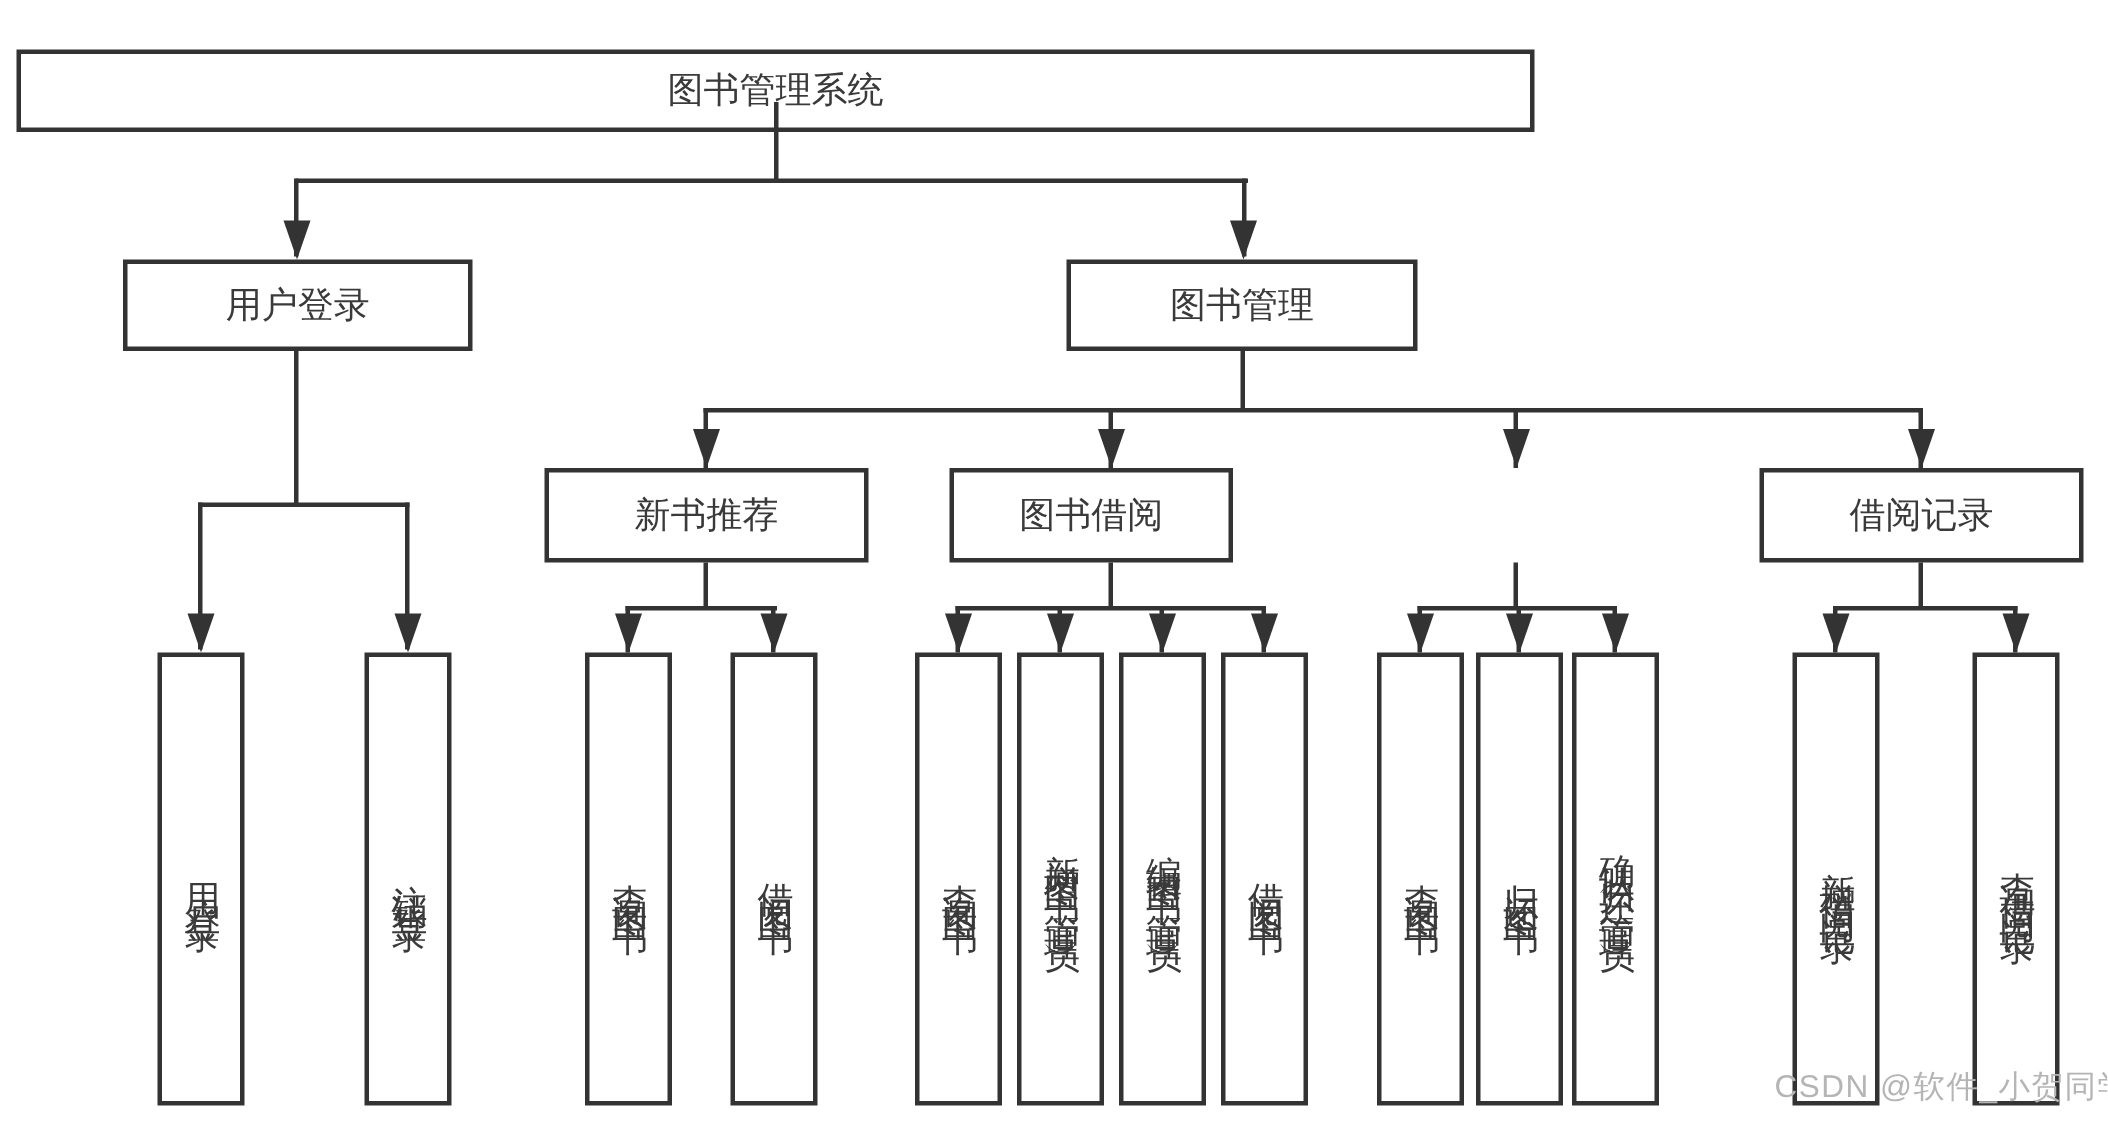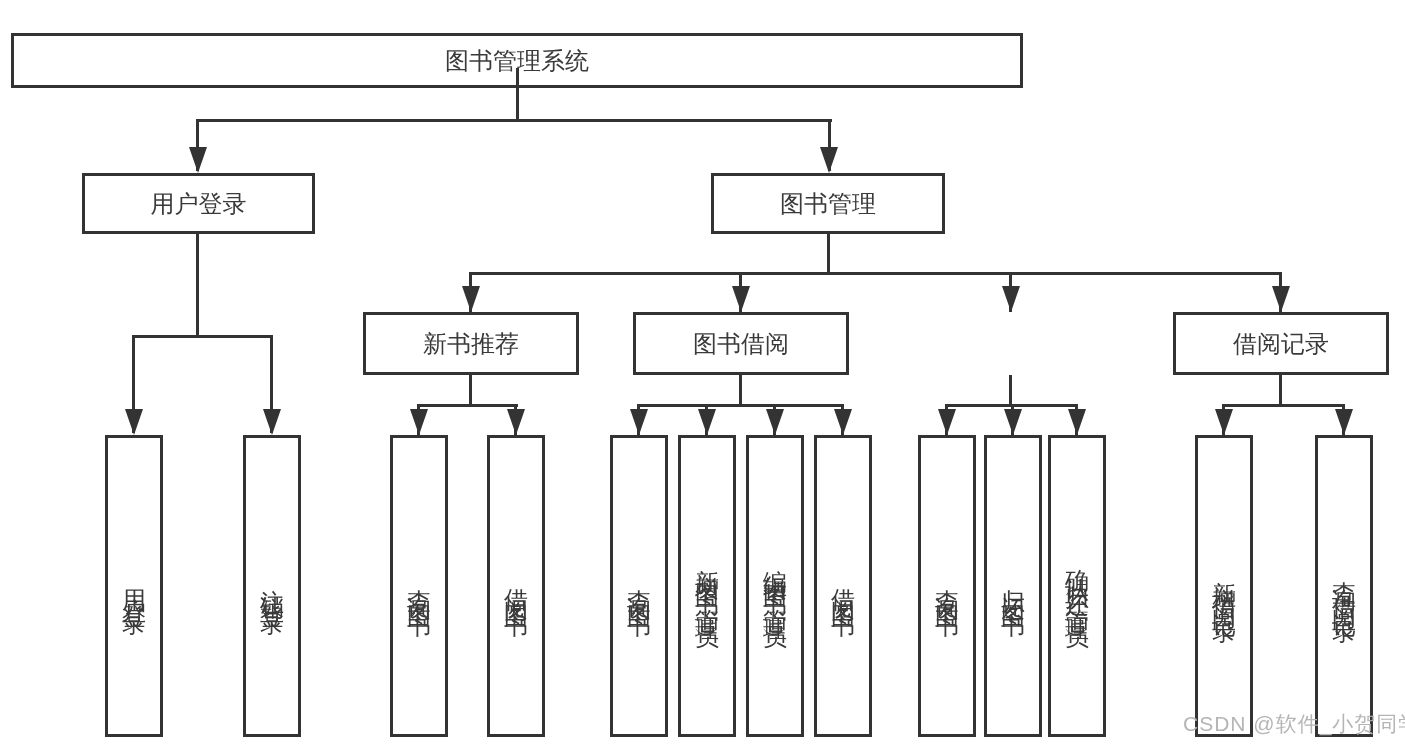--- a/index.html
+++ b/index.html
@@ -45,21 +45,21 @@
   </div>
 
   <div class="box" style="left:711px;top:173px;width:234px;height:61px;">
     <span>图书管理</span>
   </div>
 
   <div class="box" style="left:363px;top:312px;width:216px;height:63px;">
     <span>新书推荐</span>
   </div>
 
-  <div class="box" style="left:633px;top:312px;width:216px;height:63px;">
+  <div class="box" style="left:633px;top:312px;width:189px;height:63px;">
     <span>图书借阅</span>
   </div>
 
 
   <div class="box" style="left:1173px;top:312px;width:216px;height:63px;">
     <span>借阅记录</span>
   </div>
 
   <div class="box vbox" style="left:105px;top:435px;width:58px;height:302px;">
     <span>用户登录</span>

